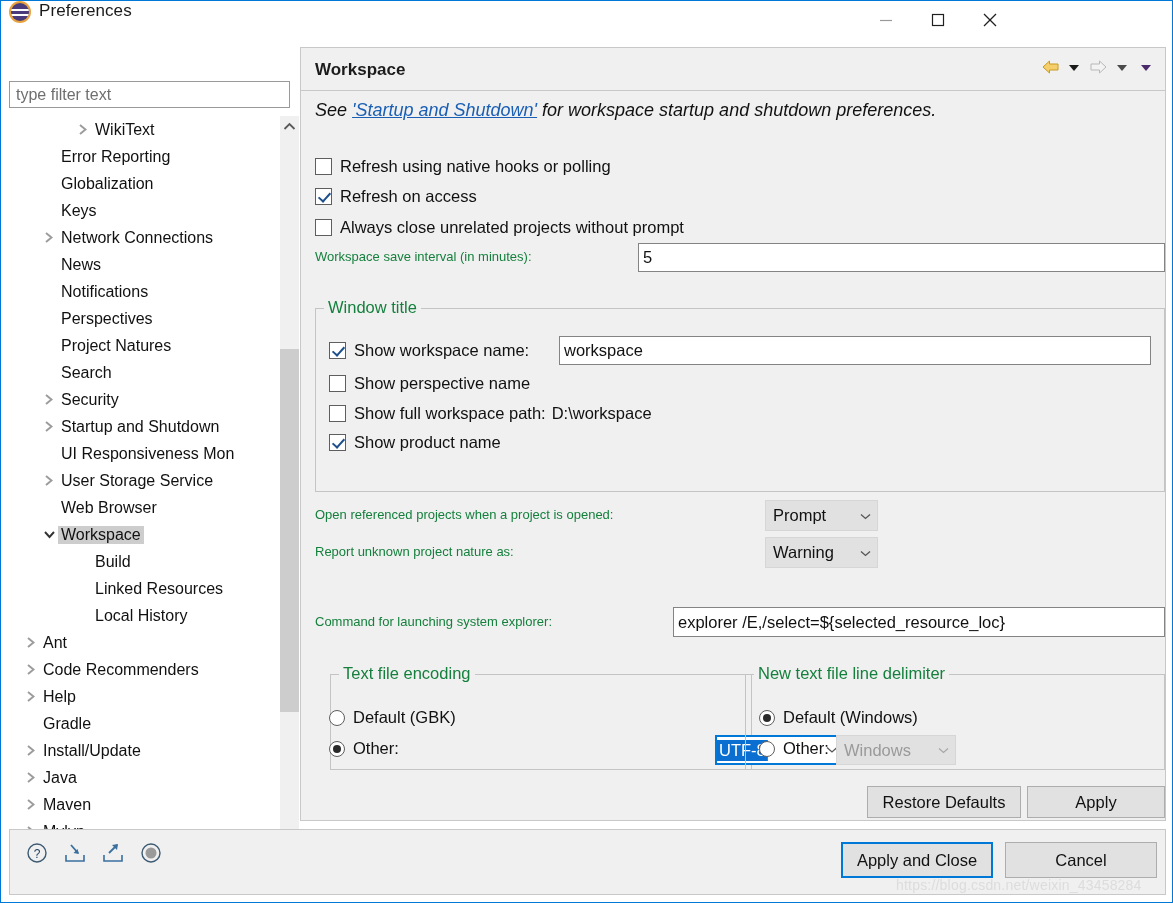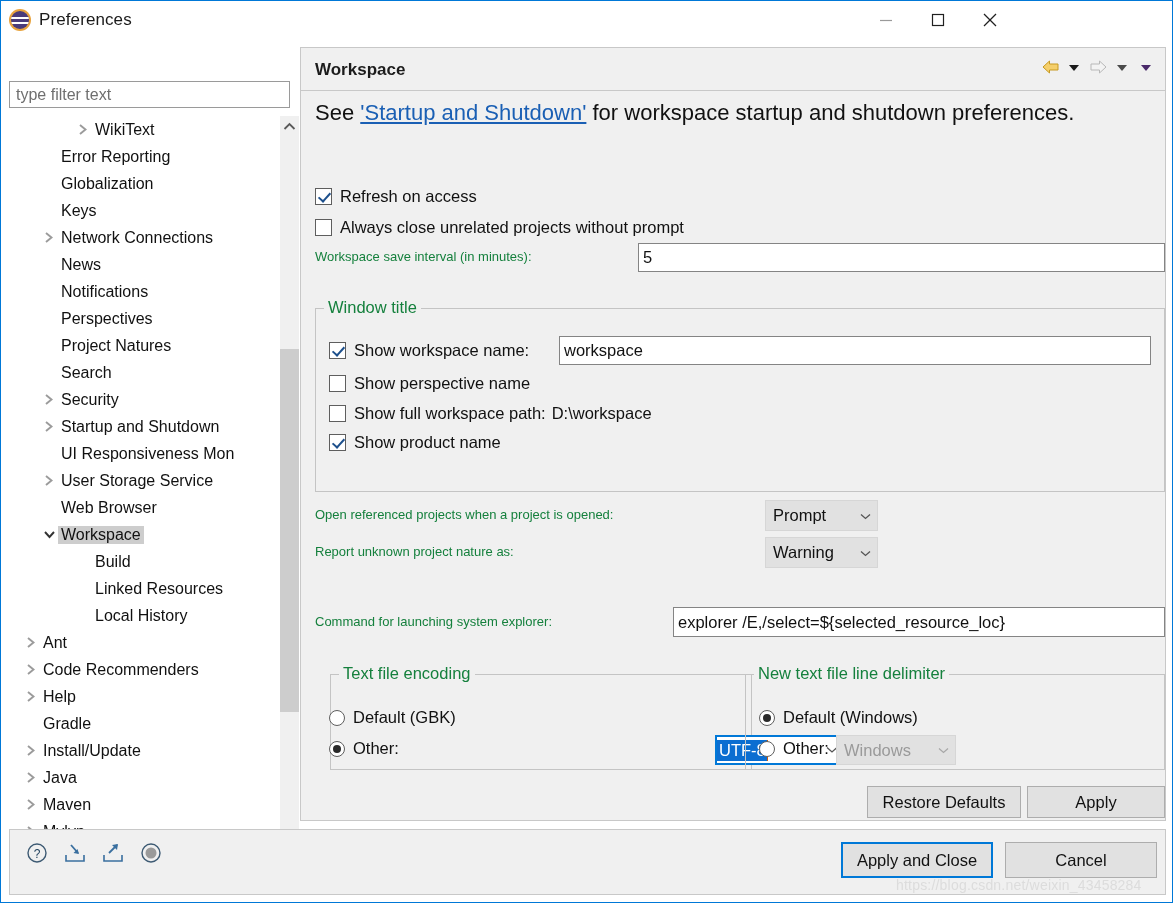--- a/index.html
+++ b/index.html
@@ -17,21 +17,21 @@
     background: #ffffff;
     border: 1px solid #0078d7;
     overflow: hidden;
   }
 
   
   .titlebar {
     position: absolute; left: 0; top: 0;
     width: 1015px; height: 38px;
     background: #ffffff;
-    display: flex; align-items: center;
+    display: flex; 
   }
   .app-icon {
     width: 22px; height: 22px; margin-left: 8px; margin-right: 8px;
     position: relative; flex: 0 0 auto;
   }
   .app-icon .ring {
     position: absolute; left: 0; top: 0; width: 22px; height: 22px;
     border-radius: 50%;
     background: #e8a33d;
   }
@@ -151,21 +151,21 @@
     background: #c8c8c8;
   }
   .nav-icons {
     position: absolute; right: 8px; top: 8px;
     display: flex; align-items: center; gap: 2px;
   }
   .nav-icons .ni { width: 22px; height: 22px; display: flex; align-items: center; justify-content: center; }
 
   .desc {
     position: absolute; left: 14px; top: 52px;
-    font-size: 22px; color: #111111;
+    font-size: 18px; color: #111111; font-style: italic;
   }
   .desc a { color: #1a5fb4; text-decoration: underline; }
 
   .chk-row {
     position: absolute; left: 14px;
     display: flex; align-items: center;
     font-size: 16.5px; color: #111111;
   }
   .cbox {
     width: 17px; height: 17px; border: 1px solid #5e5e5e; background: #ffffff;
@@ -532,20 +532,24 @@
         <svg width="12" height="9" viewBox="0 0 12 9">
             <polygon points="1,2 11,2 6,8" fill="#4a2a6a"></polygon>
           </svg>
       </div>
     </div>
 
     <div class="desc">
       <span>See </span><a href="#">'Startup and Shutdown'</a><span> for workspace startup and shutdown preferences.</span>
     </div>
 
+    <div class="chk-row" style="top:109px;">
+      <span class="cbox"></span>
+      <span>Refresh using native hooks or polling</span>
+    </div>
     <div class="chk-row" style="top:139px;">
       <span class="cbox checked"></span>
       <span>Refresh on access</span>
     </div>
     <div class="chk-row" style="top:170px;">
       <span class="cbox"></span>
       <span>Always close unrelated projects without prompt</span>
     </div>
 
     <div class="lblrow" style="left:14px; top:201px;">Workspace save interval (in minutes):</div>

